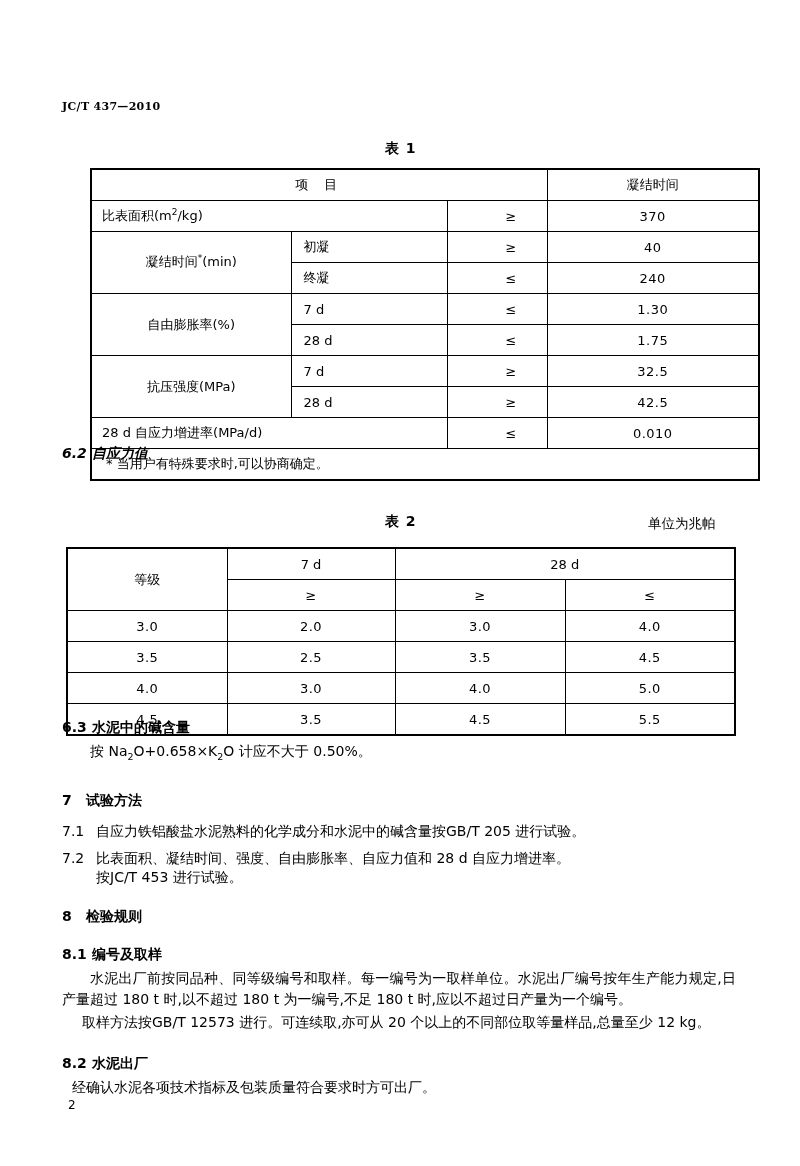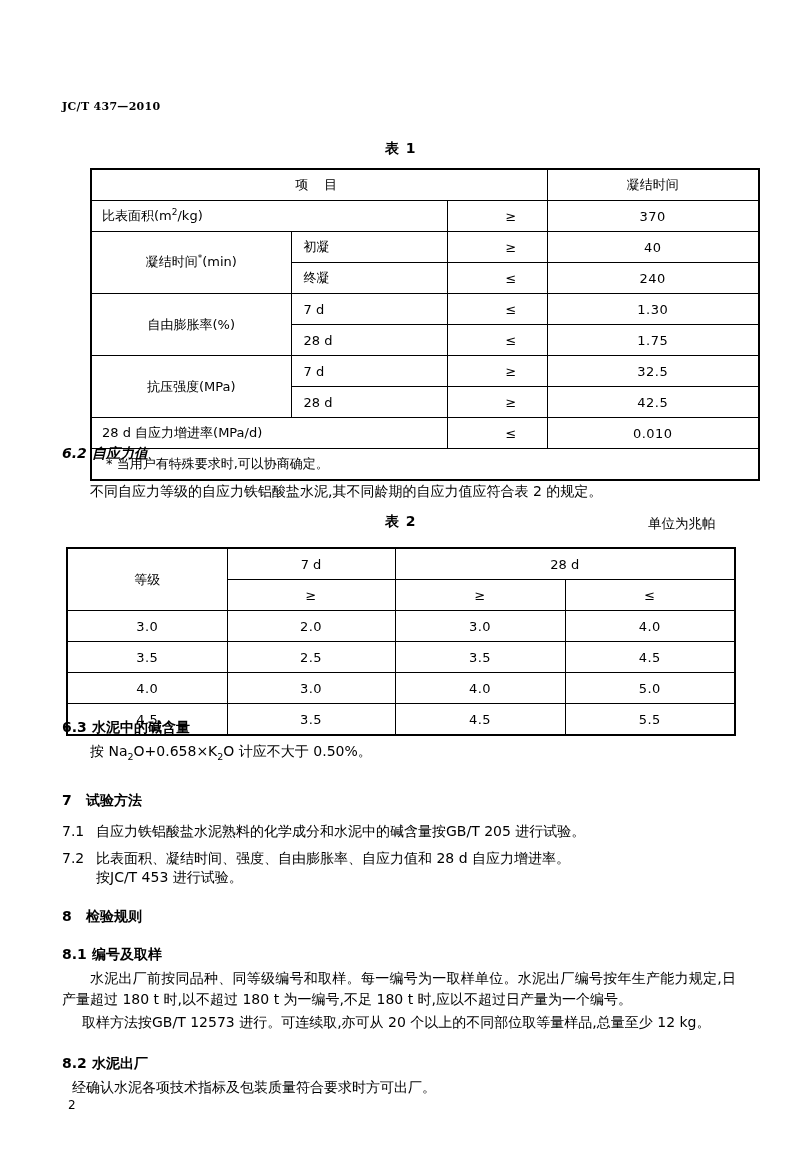--- a/index.html
+++ b/index.html
@@ -237,21 +237,20 @@
 
       <tr>
         <td class="footnote-cell outer-l outer-b outer-r" colspan="4">* 当用户有特殊要求时,可以协商确定。</td>
       </tr>
     </tbody>
   </table>
 
   <div class="sec-head" style="left:62px; top:445px;font-style:italic;">
     <span class="sec-num">6.2</span><span>自应力值</span>
   </div>
-  <div class="para indent" style="left:62px; top:481px; width:672px;">不同自应力等级的自应力铁铝酸盐水泥,其不同龄期的自应力值应符合表 2 的规定。</div>
 
   <div class="table-caption" style="left:385px; top:513px;">表 2</div>
   <div class="unit-note" style="left:648px; top:515px;">单位为兆帕</div>
 
   <table class="std" style="left:66px; top:547px; width:668px;">
     <colgroup>
       <col style="width:160px">
       <col style="width:168px">
       <col style="width:170px">
       <col style="width:170px">

